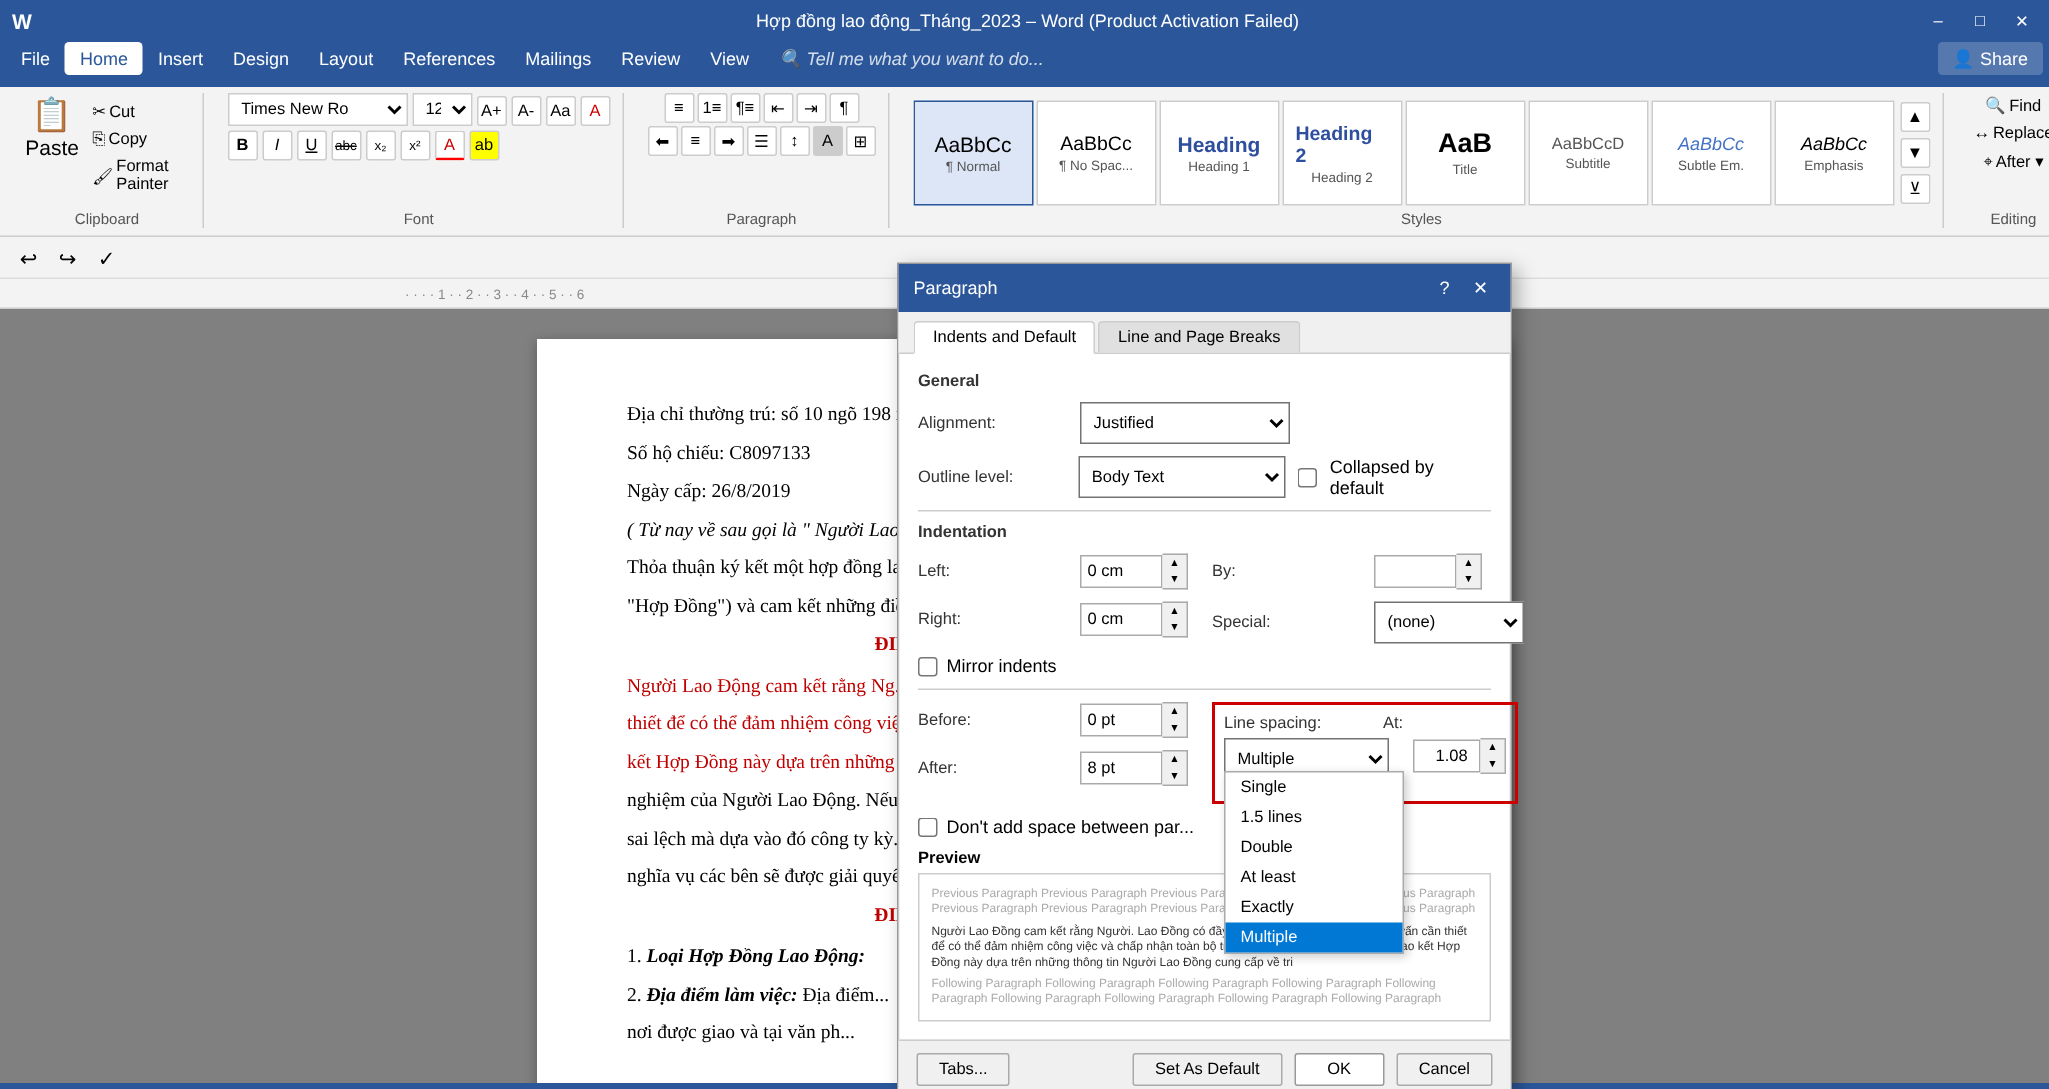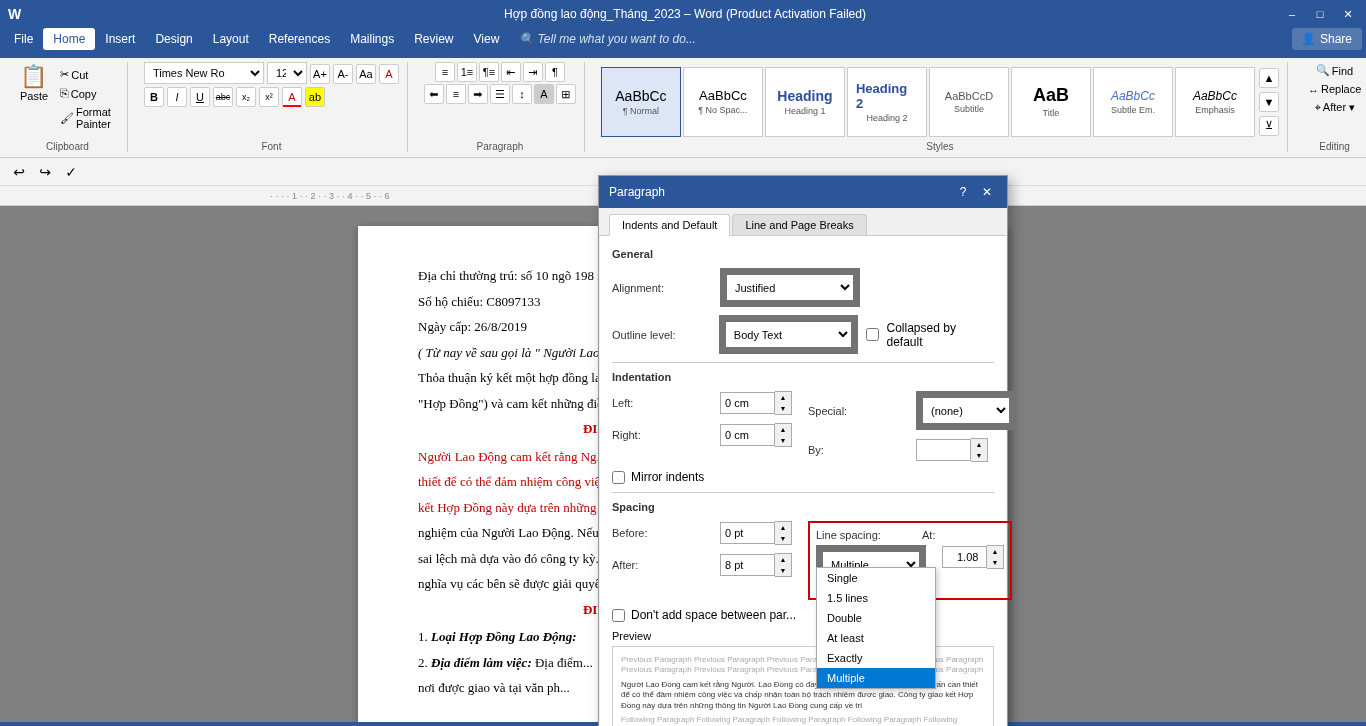--- a/index.html
+++ b/index.html
@@ -72,21 +72,21 @@
       flex-direction: column;
       align-items: center;
       padding: 4px 6px;
       cursor: pointer;
       border-radius: 3px;
       font-size: 10px;
       min-width: 36px;
       text-align: center;
     }
     .ribbon-btn .icon { font-size: 22px; line-height: 1; }
-    .ribbon-btn .label { font-size: 11px; margin-top: 2px; }
+    .ribbon-btn .label { font-size: 14px; margin-top: 2px; }
 
     .ribbon-small-btn {
       display: flex;
       align-items: center;
       gap: 2px;
       padding: 2px 4px;
       cursor: pointer;
       border-radius: 2px;
       font-size: 11px;
     }
@@ -278,25 +278,25 @@
       align-items: center;
       margin-bottom: 8px;
       gap: 8px;
     }
     .form-label {
       width: 100px;
       font-size: 11px;
       color: #333;
     }
     .form-select {
-      border: 7px solid #737373;
+      border: 1px solid #737373;
       background: white;
       padding: 2px 4px;
       font-size: 11px;
-      height: 39px;
+      height: 28px;
       cursor: pointer;
     }
     .form-select-wide { width: 140px; }
     .checkbox-row {
       display: flex;
       align-items: center;
       gap: 6px;
       margin-bottom: 8px;
     }
     .spin-group {
@@ -514,26 +514,26 @@
       </div>
       <div class="style-item">
         <div style="font-size:14px;font-weight:bold;color:#2e4e9e;">Heading</div>
         <div class="style-name">Heading 1</div>
       </div>
       <div class="style-item">
         <div style="font-size:13px;font-weight:bold;color:#2e4e9e;">Heading 2</div>
         <div class="style-name">Heading 2</div>
       </div>
       <div class="style-item">
+        <div style="font-size:18px;font-weight:bold;">AaB</div>
+        <div class="style-name">Title</div>
+      </div>
+      <div class="style-item">
         <div style="font-size:11px;color:#555;">AaBbCcD</div>
         <div class="style-name">Subtitle</div>
-      </div>
-      <div class="style-item">
-        <div style="font-size:18px;font-weight:bold;">AaB</div>
-        <div class="style-name">Title</div>
       </div>
       <div class="style-item">
         <div style="font-size:12px;font-style:italic;color:#4472c4;">AaBbCc</div>
         <div class="style-name">Subtle Em.</div>
       </div>
       <div class="style-item">
         <div style="font-size:12px;font-style:italic;">AaBbCc</div>
         <div class="style-name">Emphasis</div>
       </div>
       <div style="display:flex;flex-direction:column;justify-content:center;gap:4px;margin-left:2px;">
@@ -655,45 +655,44 @@
               <input class="spin-input" type="text" value="0 cm" style="">
               <div class="spin-arrows">
                 <div class="spin-arrow">▲</div>
                 <div class="spin-arrow">▼</div>
               </div>
             </div>
           </div>
         </div>
         <div>
           <div class="form-row">
-            <div class="form-label">Special:</div>
-            <select class="form-select" style="width:100px;">
-              <option>(none)</option>
-            </select>
-          </div>
-          <div class="form-row">
             <div class="form-label">By:</div>
             <div class="spin-group">
               <input class="spin-input" type="text" value="" style="">
               <div class="spin-arrows">
                 <div class="spin-arrow">▲</div>
                 <div class="spin-arrow">▼</div>
               </div>
             </div>
           </div>
+          <div class="form-row">
+            <div class="form-label">Special:</div>
+            <select class="form-select" style="width:100px;">
+              <option>(none)</option>
+            </select>
+          </div>
         </div>
       </div>
       <div class="checkbox-row">
         <input type="checkbox" style="">
         <label>Mirror indents</label>
       </div>
 
       <div class="divider"></div>
 
-      <div class="section-title">Spacing</div>
       <div style="display:flex;gap:16px;align-items:flex-start;">
         <div>
           <div class="form-row">
             <div class="form-label">Before:</div>
             <div class="spin-group">
               <input class="spin-input" type="text" value="0 pt" style="">
               <div class="spin-arrows">
                 <div class="spin-arrow">▲</div>
                 <div class="spin-arrow">▼</div>
               </div>
@@ -742,21 +741,21 @@
             </div>
           </div>
         </div>
       </div>
 
       <div class="checkbox-row">
         <input type="checkbox" style="">
         <label>Don't add space between par...</label>
       </div>
 
-      <div style="font-size:11px;font-weight:normal;margin-bottom:4px;">Preview</div>
+      <div style="font-size:11px;font-weight:bold;margin-bottom:4px;">Preview</div>
       <div id="preview-area">
         <div class="preview-prev">Previous Paragraph Previous Paragraph Previous Paragraph Previous Paragraph Previous Paragraph Previous Paragraph Previous Paragraph Previous Paragraph Previous Paragraph Previous Paragraph</div>
         <div class="preview-current">Người Lao Đồng cam kết rằng Người. Lao Đồng có đầy đủ kinh nghiệm và trình độ học vấn cần thiết để có thể đảm nhiệm công việc và chấp nhận toàn bộ trách nhiệm được giao. Công ty giao kết Hợp Đồng này dựa trên những thông tin Người Lao Đồng cung cấp về tri</div>
         <div class="preview-next">Following Paragraph Following Paragraph Following Paragraph Following Paragraph Following Paragraph Following Paragraph Following Paragraph Following Paragraph Following Paragraph</div>
       </div>
     </div>
 
     <div id="dialog-footer">
       <button class="dialog-action-btn">Tabs...</button>
       <div style="display:flex;gap:8px;">

